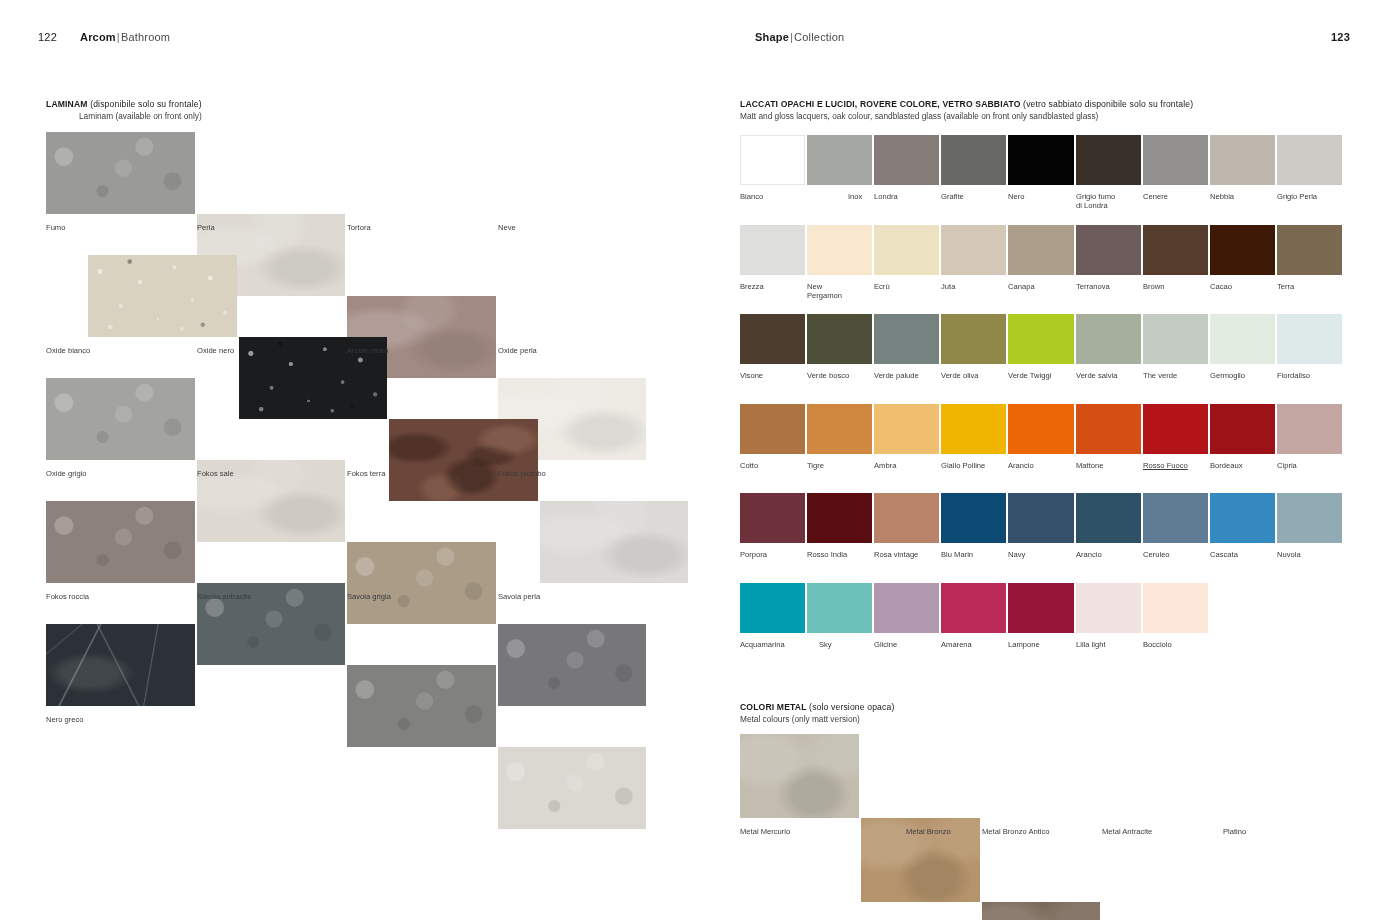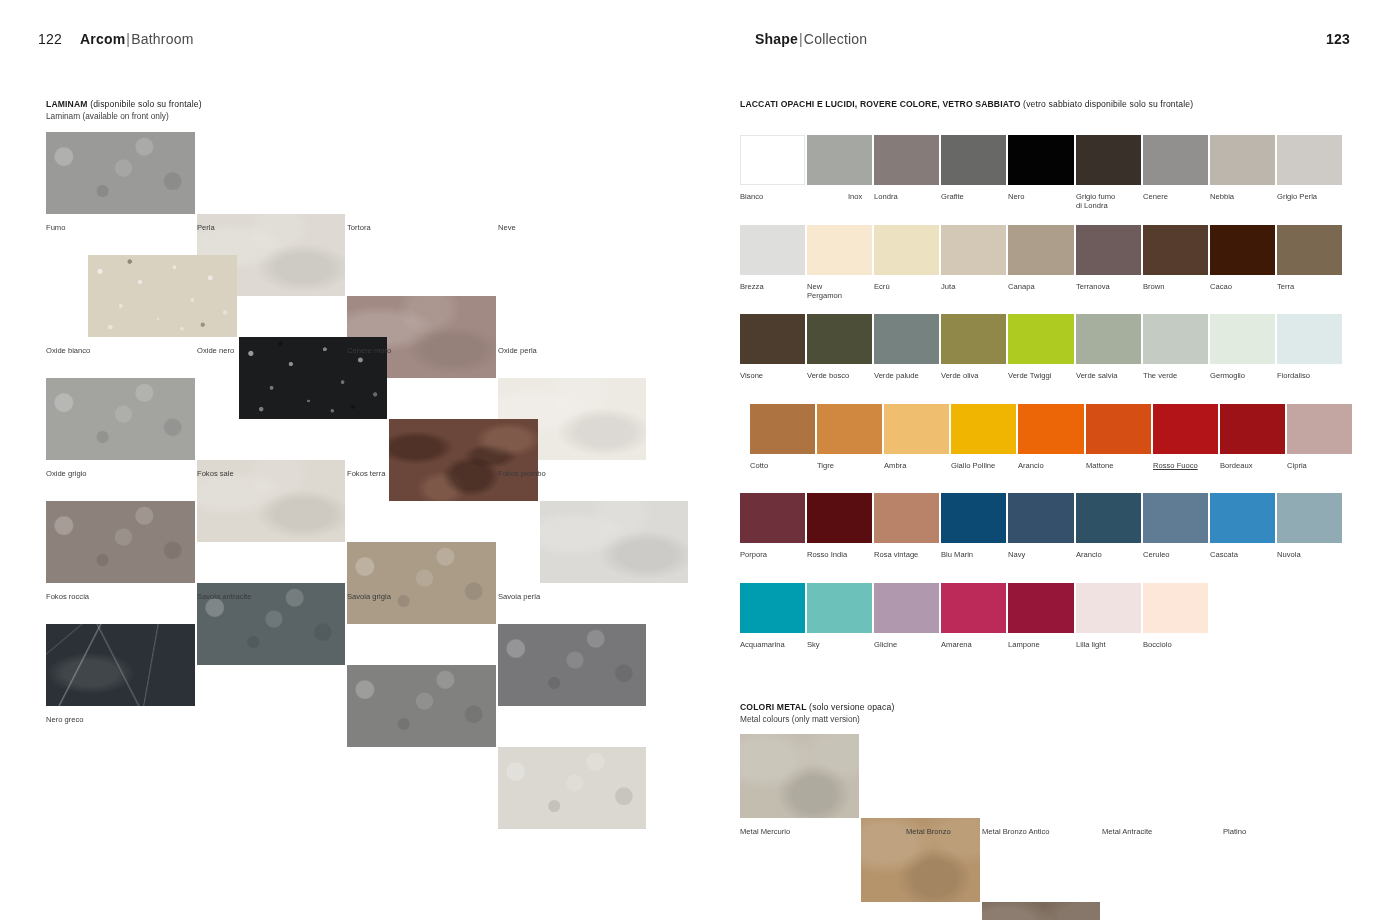--- a/index.html
+++ b/index.html
@@ -19,21 +19,21 @@
   
   .spread { position: absolute; inset: 0; display: flex; }
   .page { position: relative; height: 920px; }
   .page-left  { width: 694px; }
   .page-right { width: 694px; }
 
   
   .runhead {
     position: absolute;
     top: 31px;
-    font-size: 14px;
+    font-size: 11px;
     letter-spacing: .2px;
     color: #1a1a1a;
     white-space: nowrap;
     text-align: center;
   }
   .runhead .brand { font-weight: bold; }
   .runhead .sep   { color: #6d6d6d; padding: 0 1px; }
   .runhead .sub   { color: #4a4a4a; }
 
   .rh-left-folio { left: 38px; }
@@ -134,21 +134,21 @@
 
 <div class="spread">
 
   <div class="page page-left">
 
     <div class="runhead rh-left-folio">122</div>
     <div class="runhead rh-left-title">
       <span class="brand">Arcom</span><span class="sep">|</span><span class="sub">Bathroom</span>
     </div>
 
-    <div class="section-head" style="left:46px; top:99px;">
+    <div class="section-head" style="left:46px; top:99px;text-align:right;">
       <span class="it">LAMINAM</span><span class="it it-note"> (disponibile solo su frontale)</span>
       <span class="en">Laminam (available on front only)</span>
     </div>
 
     <div class="grid" id="laminam-grid" style="left: 46px; top: 132px; width: 602px;">
         <div class="row" style="position: absolute; left: 0px; top: 0px; width: 602px; height: 108px;">
           <div class="sw tex tex-grain" style="left: 0px; width: 149px; height: 82px; background: rgb(154, 154, 153);"></div>
           <div class="caption" style="left: 0px; top: 91px; width: 146.5px;">Fumo</div>
           <div class="sw tex tex-soft" style="left: 151px; width: 148px; height: 82px; background: rgb(222, 218, 211);"></div>
           <div class="caption" style="left: 151px; top: 91px; width: 146.5px;">Perla</div>
@@ -156,21 +156,21 @@
           <div class="caption" style="left: 301px; top: 91px; width: 146.5px;">Tortora</div>
           <div class="sw tex tex-soft" style="left: 452px; width: 148px; height: 82px; background: rgb(237, 234, 228);"></div>
           <div class="caption" style="left: 452px; top: 91px; width: 146.5px;">Neve</div>
         </div>
         <div class="row" style="position: absolute; left: 0px; top: 123px; width: 602px; height: 108px; padding-left: 42px;">
           <div class="sw tex tex-speckle" style="left: 0px; width: 149px; height: 82px; background: rgb(217, 210, 192);"></div>
           <div class="caption" style="left: 0px; top: 91px; width: 146.5px;">Oxide bianco</div>
           <div class="sw tex tex-speckle" style="left: 151px; width: 148px; height: 82px; background: rgb(27, 28, 30);"></div>
           <div class="caption" style="left: 151px; top: 91px; width: 146.5px;">Oxide nero</div>
           <div class="sw tex tex-rust" style="left: 301px; width: 149px; height: 82px; background: rgb(107, 70, 58);"></div>
-          <div class="caption" style="left: 301px; top: 91px; width: 146.5px;">Cenere moro</div>
+          <div class="caption" style="left: 301px; top: 91px; width: 146.5px;">Arcom moro</div>
           <div class="sw tex tex-soft" style="left: 452px; width: 148px; height: 82px; background: rgb(220, 218, 215);"></div>
           <div class="caption" style="left: 452px; top: 91px; width: 146.5px;">Oxide perla</div>
         </div>
         <div class="row" style="position: absolute; left: 0px; top: 246px; width: 602px; height: 108px;">
           <div class="sw tex tex-grain" style="left: 0px; width: 149px; height: 82px; background: rgb(163, 163, 160);"></div>
           <div class="caption" style="left: 0px; top: 91px; width: 146.5px;">Oxide grigio</div>
           <div class="sw tex tex-soft" style="left: 151px; width: 148px; height: 82px; background: rgb(221, 216, 208);"></div>
           <div class="caption" style="left: 151px; top: 91px; width: 146.5px;">Fokos sale</div>
           <div class="sw tex tex-grain" style="left: 301px; width: 149px; height: 82px; background: rgb(171, 156, 136);"></div>
           <div class="caption" style="left: 301px; top: 91px; width: 146.5px;">Fokos terra</div>
@@ -196,20 +196,21 @@
 
   <div class="page page-right">
 
     <div class="runhead rh-right-title">
       <span class="brand">Shape</span><span class="sep">|</span><span class="sub">Collection</span>
     </div>
     <div class="runhead rh-right-folio">123</div>
 
     <div class="section-head" style="left:46px; top:99px;">
       <span class="it">LACCATI OPACHI E LUCIDI, ROVERE COLORE, VETRO SABBIATO</span><span class="it it-note"> (vetro sabbiato disponibile solo su frontale)</span>
+      <span class="en">Matt and gloss lacquers, oak colour, sandblasted glass (available on front only sandblasted glass)</span>
     </div>
 
     <div class="grid" id="lacquer-grid" style="left: 46px; top: 135px; width: 604px;">
         <div class="row" style="position: absolute; left: 0px; top: 0px; width: 604px; height: 76px;">
           <div class="sw" style="left: 0px; width: 65px; height: 50px; background: rgb(255, 255, 255); box-shadow: rgb(230, 230, 230) 0px 0px 0px 1px inset;"></div>
           <div class="caption" style="left: 0px; top: 57px; width: 63.1111px;">Bianco</div>
           <div class="sw" style="left: 67px; width: 65px; height: 50px; background: rgb(165, 167, 163);"></div>
           <div class="caption" style="left: 67px; top: 57px; width: 63.1111px; margin-left: 41px;">Inox</div>
           <div class="sw" style="left: 134px; width: 65px; height: 50px; background: rgb(133, 124, 122);"></div>
           <div class="caption" style="left: 134px; top: 57px; width: 63.1111px;">Londra</div>
@@ -261,21 +262,21 @@
           <div class="caption" style="left: 268px; top: 57px; width: 63.1111px;">Verde Twiggi</div>
           <div class="sw" style="left: 336px; width: 65px; height: 50px; background: rgb(166, 174, 158);"></div>
           <div class="caption" style="left: 336px; top: 57px; width: 63.1111px;">Verde salvia</div>
           <div class="sw" style="left: 403px; width: 65px; height: 50px; background: rgb(195, 203, 195);"></div>
           <div class="caption" style="left: 403px; top: 57px; width: 63.1111px;">The verde</div>
           <div class="sw" style="left: 470px; width: 65px; height: 50px; background: rgb(225, 235, 224);"></div>
           <div class="caption" style="left: 470px; top: 57px; width: 63.1111px;">Germoglio</div>
           <div class="sw" style="left: 537px; width: 65px; height: 50px; background: rgb(222, 233, 233);"></div>
           <div class="caption" style="left: 537px; top: 57px; width: 63.1111px;">Fiordaliso</div>
         </div>
-        <div class="row" style="position: absolute; left: 10px; top: 268.5px; width: 604px; height: 76px; padding-left: 20px;">
+        <div class="row" style="position: absolute; left: 0px; top: 268.5px; width: 604px; height: 76px; padding-left: 20px;">
           <div class="sw" style="left: 0px; width: 65px; height: 50px; background: rgb(173, 116, 65);"></div>
           <div class="caption" style="left: 0px; top: 57px; width: 63.1111px;">Cotto</div>
           <div class="sw" style="left: 67px; width: 65px; height: 50px; background: rgb(208, 136, 64);"></div>
           <div class="caption" style="left: 67px; top: 57px; width: 63.1111px;">Tigre</div>
           <div class="sw" style="left: 134px; width: 65px; height: 50px; background: rgb(239, 190, 111);"></div>
           <div class="caption" style="left: 134px; top: 57px; width: 63.1111px;">Ambra</div>
           <div class="sw" style="left: 201px; width: 65px; height: 50px; background: rgb(240, 181, 0);"></div>
           <div class="caption" style="left: 201px; top: 57px; width: 63.1111px;">Giallo Polline</div>
           <div class="sw" style="left: 268px; width: 66px; height: 50px; background: rgb(236, 102, 8);"></div>
           <div class="caption" style="left: 268px; top: 57px; width: 63.1111px;">Arancio</div>
@@ -305,21 +306,21 @@
           <div class="caption" style="left: 403px; top: 57px; width: 63.1111px;">Ceruleo</div>
           <div class="sw" style="left: 470px; width: 65px; height: 50px; background: rgb(51, 137, 192);"></div>
           <div class="caption" style="left: 470px; top: 57px; width: 63.1111px;">Cascata</div>
           <div class="sw" style="left: 537px; width: 65px; height: 50px; background: rgb(144, 171, 180);"></div>
           <div class="caption" style="left: 537px; top: 57px; width: 63.1111px;">Nuvola</div>
         </div>
         <div class="row" style="position: absolute; left: 0px; top: 447.5px; width: 604px; height: 76px;">
           <div class="sw" style="left: 0px; width: 65px; height: 50px; background: rgb(0, 156, 176);"></div>
           <div class="caption" style="left: 0px; top: 57px; width: 63.1111px;">Acquamarina</div>
           <div class="sw" style="left: 67px; width: 65px; height: 50px; background: rgb(108, 194, 187);"></div>
-          <div class="caption" style="left: 67px; top: 57px; width: 63.1111px;">Sky</div>
+          <div class="caption" style="left: 79px; top: 57px; width: 63.1111px;">Sky</div>
           <div class="sw" style="left: 134px; width: 65px; height: 50px; background: rgb(176, 153, 174);"></div>
           <div class="caption" style="left: 134px; top: 57px; width: 63.1111px;">Glicine</div>
           <div class="sw" style="left: 201px; width: 65px; height: 50px; background: rgb(188, 42, 89);"></div>
           <div class="caption" style="left: 201px; top: 57px; width: 63.1111px;">Amarena</div>
           <div class="sw" style="left: 268px; width: 66px; height: 50px; background: rgb(150, 22, 57);"></div>
           <div class="caption" style="left: 268px; top: 57px; width: 63.1111px;">Lampone</div>
           <div class="sw" style="left: 336px; width: 65px; height: 50px; background: rgb(240, 226, 224);"></div>
           <div class="caption" style="left: 336px; top: 57px; width: 63.1111px;">Lilla light</div>
           <div class="sw" style="left: 403px; width: 65px; height: 50px; background: rgb(252, 231, 216);"></div>
           <div class="caption" style="left: 403px; top: 57px; width: 63.1111px;">Bocciolo</div>

